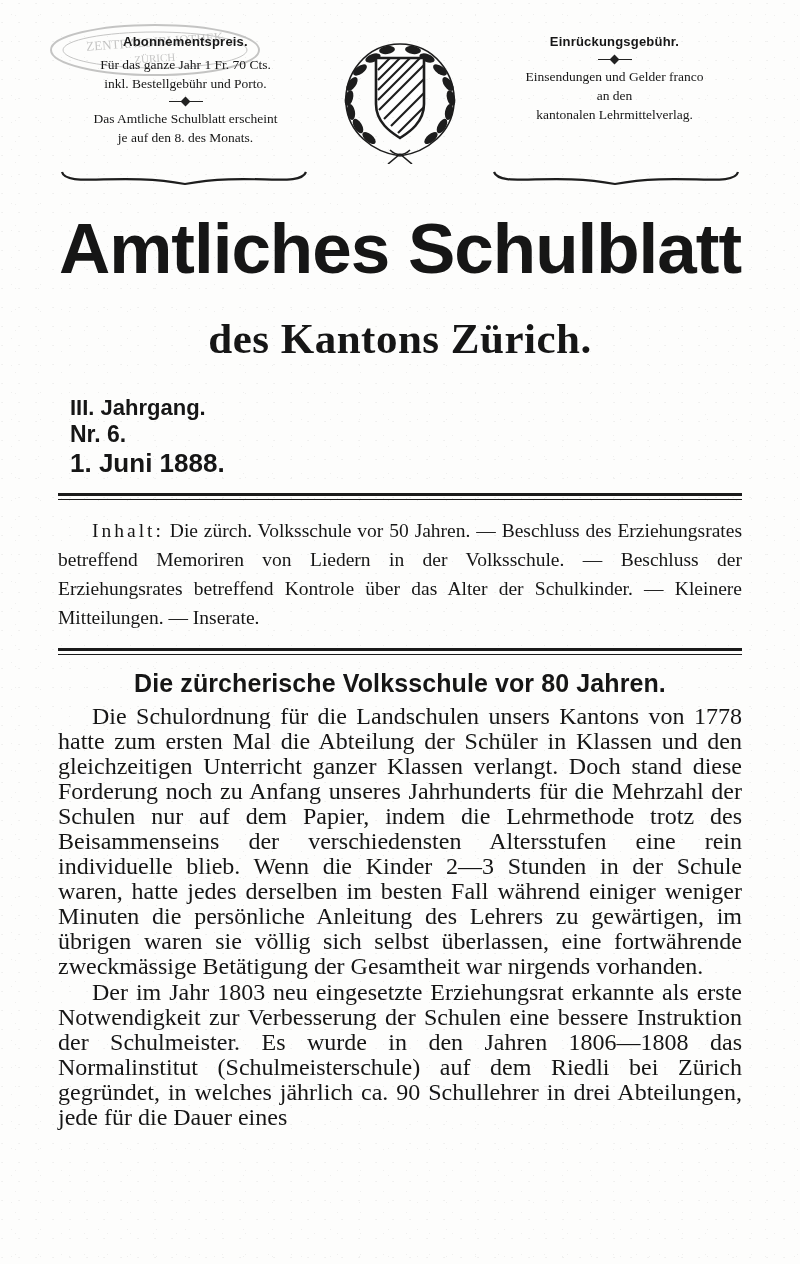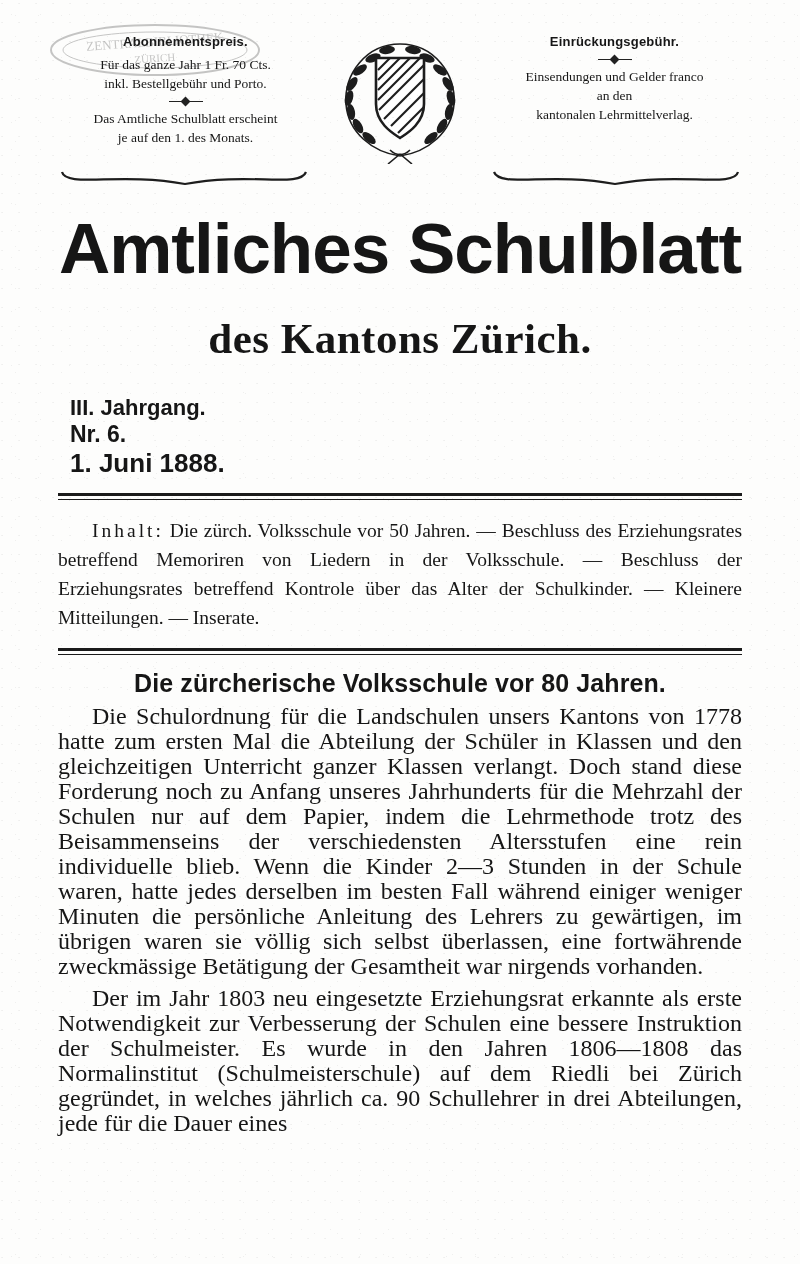--- a/index.html
+++ b/index.html
@@ -159,21 +159,21 @@
     letter-spacing: 0.1px;
   }
   .article-body {
     margin: 0 58px;
     font-size: 24px;
     line-height: 25px;
     text-align: justify;
     font-family: "Liberation Serif", serif;
   }
   .article-body p { margin: 0; text-indent: 34px; }
-  .article-body p + p { margin-top: 7px; }
+  .article-body p + p { margin-top: 1px; }
 
   
   .grain {
     pointer-events: none;
     position: absolute;
     inset: 0;
     opacity: 0.05;
     background-image:
       radial-gradient(circle at 12% 20%, #000 0.6px, transparent 0.7px),
       radial-gradient(circle at 68% 73%, #000 0.5px, transparent 0.6px),
@@ -204,21 +204,21 @@
   </svg>
 
   <div class="masthead">
 
     <div class="mast-col left">
       <div class="mast-title">Abonnementspreis.</div>
       <div class="mast-line">Für das ganze Jahr 1 Fr. 70 Cts.</div>
       <div class="mast-line">inkl. Bestellgebühr und Porto.</div>
       <div class="mast-sep"></div>
       <div class="mast-line">Das Amtliche Schulblatt erscheint</div>
-      <div class="mast-line">je auf den 1. des Monats.</div>
+      <div class="mast-line">je auf den 8. des Monats.</div>
     </div>
 
     <div class="crest">
       <svg width="140" height="132" viewBox="0 0 140 132">
 
         <g stroke="#1d1d1d" stroke-width="1.6" fill="none">
           <path d="M70 12 C36 12 14 42 16 72 C18 100 42 120 70 124"></path>
           <path d="M70 12 C104 12 126 42 124 72 C122 100 98 120 70 124"></path>
         </g>
         <g fill="#1d1d1d">

